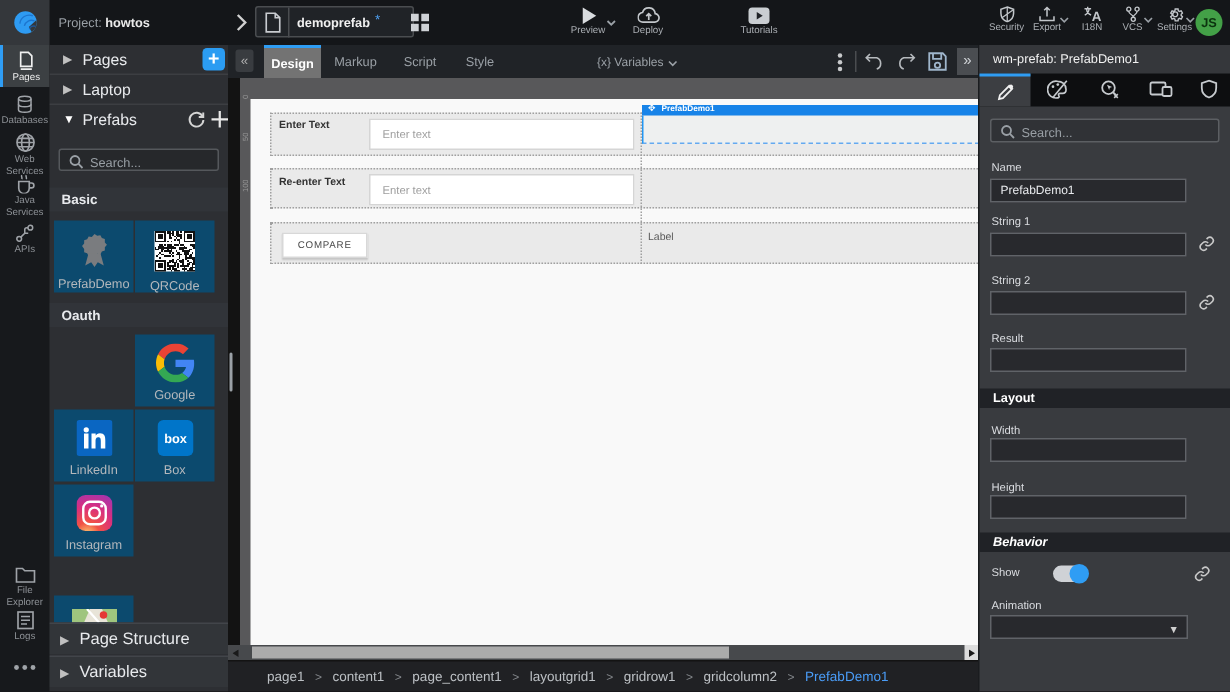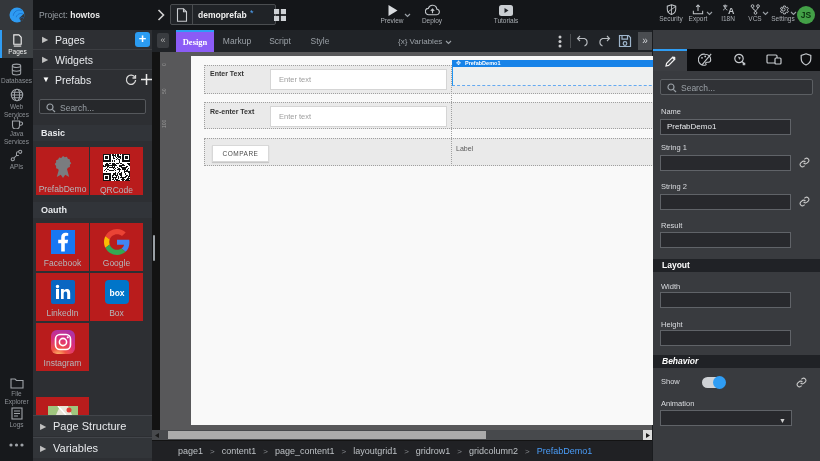--- a/index.html
+++ b/index.html
@@ -25,34 +25,34 @@
 .rail-item svg{display:block;margin:0 auto 1px;}
 .rail-item.sel{background:#3c4043;color:#f0f0f0;border-left:2px solid #2f9df4;}
 
 #lpanel{position:absolute;left:33px;top:30px;width:119px;height:431px;background:#2d2f33;overflow:hidden;}
 .lp-row{position:relative;height:20px;border-bottom:1px solid #3c3e42;color:#e8eaed;font-size:10.5px;}
 .lp-row .arr{position:absolute;left:9px;top:5px;font-size:8px;color:#c0c0c0;}
 .lp-row .tt{position:absolute;left:22px;top:4px;}
 #plus-pages{position:absolute;right:2px;top:2px;width:15px;height:15px;background:#2b9cf2;border-radius:3px;color:#fff;font-size:13px;line-height:14px;text-align:center;font-weight:bold;}
 #lp-search{position:absolute;left:6px;top:69px;width:107px;height:15px;background:#26282b;border:1px solid #55585c;border-radius:2px;color:#9aa0a6;font-size:8.5px;line-height:15px;}
 .sec-hd{position:relative;height:16px;background:#313439;color:#e8eaed;font-size:9px;font-weight:bold;line-height:16px;padding-left:8px;}
-.card{position:absolute;width:53px;height:48px;background:#b91c1c;text-align:center;color:#b4b8bc;font-size:8.5px;}
+.card{position:absolute;width:53px;height:48px;background:#0c4a6e;text-align:center;color:#b4b8bc;font-size:8.5px;}
 .card .ic{display:block;margin:7px auto 4px;}
 .bot-row{position:absolute;left:0;width:119px;height:21px;background:#323539;border-top:1px solid #42454a;color:#e8eaed;font-size:11px;}
 .bot-row .arr{position:absolute;left:7px;top:6px;font-size:8px;color:#c0c0c0;}
 .bot-row .tt{position:absolute;left:20px;top:4px;}
 
 #canvascol{position:absolute;left:152px;top:30px;width:500px;height:431px;background:#131313;}
 #ctoolbar{position:absolute;left:0;top:0;width:500px;height:22px;background:#202327;}
 .ctab{position:absolute;top:0;height:22px;line-height:22px;font-size:8.5px;color:#9aa0a6;text-align:center;}
-.ctab.act{background:#8b5cf6;color:#fff;font-weight:bold;border-top:2px solid #2f9df4;line-height:20px;font-family:Liberation Serif, serif;}
+.ctab.act{background:#737373;color:#fff;font-weight:bold;border-top:2px solid #2f9df4;line-height:20px;}
 #collapse{position:absolute;left:5px;top:3px;width:12px;height:15px;background:#393c40;border-radius:2px;color:#b0b0b0;font-size:9px;text-align:center;line-height:15px;}
 #screen-dd{position:absolute;left:300px;top:4px;width:104px;height:15px;border:1px solid #6a6d70;border-radius:2px;color:#e0e0e0;font-size:7.5px;line-height:13px;text-align:center;}
 #canvas-area{position:absolute;left:8px;top:22px;width:492px;height:378px;background:#58585a;}
-#page{position:absolute;left:7px;top:4px;width:485px;height:369px;background:#f9f9f9;overflow:hidden;margin-left:24px;}
+#page{position:absolute;left:7px;top:14px;width:485px;height:369px;background:#f9f9f9;overflow:hidden;}
 
 .frow{position:absolute;left:13px;background:#eaeaea;border:1px dotted #a0a0a0;}
 .fin{position:absolute;background:#fff;border:1px solid #d5d5d5;color:#9e9e9e;font-size:7.5px;line-height:20px;padding-left:8px;}
 .flabel{position:absolute;color:#333;font-size:7px;font-weight:bold;}
 #hscroll{position:absolute;left:0;top:400px;width:500px;height:10px;background:#47494c;}
 #hthumb{position:absolute;left:16px;top:1px;width:318px;height:8px;background:#ababab;}
 #crumbs{position:absolute;left:0;top:411px;width:500px;height:20px;background:#202124;color:#bcc0c4;font-size:9px;line-height:20px;}
 #crumbs .sep{color:#85898d;margin:0 7px;font-size:8px;}
 #crumbs .blue{color:#4a9df8;}
 
@@ -235,21 +235,21 @@
       </svg>
   </div>
   <div id="lpanel">
     <div class="lp-row" style="top:0">
       <span class="arr">▶</span>
         <span class="tt">Pages</span>
       <div id="plus-pages">+</div>
     </div>
     <div class="lp-row">
       <span class="arr">▶</span>
-        <span class="tt">Widgets</span>
+        <span class="tt">Laptop</span>
     </div>
     <div class="lp-row" style="border-bottom:none">
       <span class="arr" style="color:#fff">▼</span>
         <span class="tt">Prefabs</span>
       <svg class="abs" style="left:92px;top:4px" width="12" height="12" viewBox="0 0 12 12">
           <path d="M10 3.5A4.6 4.6 0 1 0 10.6 6" fill="none" stroke="#d5d5d5" stroke-width="1.3"></path>
           <path d="M10.5 1v3h-3" fill="none" stroke="#d5d5d5" stroke-width="1.3"></path>
         </svg>
       <svg class="abs" style="left:107px;top:3px" width="13" height="13" viewBox="0 0 13 13">
           <path d="M6.5 1v11M1 6.5h11" stroke="#e8e8e8" stroke-width="1.5"></path>
@@ -495,27 +495,20 @@
             <rect x="20" y="24" width="1" height="1"></rect>
             <rect x="21" y="24" width="1" height="1"></rect>
             <rect x="22" y="24" width="1" height="1"></rect>
             <rect x="23" y="24" width="1" height="1"></rect>
             <rect x="24" y="24" width="1" height="1"></rect>
           </g>
         </svg>
       QRCode
     </div>
     <div class="sec-hd" style="position:absolute;left:0;top:172px;width:119px;">Oauth</div>
-    <div class="card" style="left:3px;top:193px;">
-      <svg class="ic" width="24" height="24" viewBox="0 0 24 24">
-          <rect width="24" height="24" fill="#1877f2"></rect>
-          <path d="M16.5 13.2l.6-3.4h-3.3V7.6c0-1 .35-1.8 1.9-1.8h1.5V2.9s-1.35-.25-2.6-.25c-2.7 0-4.4 1.6-4.4 4.5v2.65H7.2v3.4h3v8.3h3.6v-8.3z" fill="#fff"></path>
-        </svg>
-      Facebook
-    </div>
     <div class="card" style="left:57px;top:193px;">
       <svg class="ic" width="26" height="26" viewBox="0 0 48 48" style="margin-top:6px;margin-bottom:3px">
           <path fill="#EA4335" d="M24 9.5c3.54 0 6.71 1.22 9.21 3.6l6.85-6.85C35.9 2.38 30.47 0 24 0 14.62 0 6.51 5.38 2.56 13.22l7.98 6.19C12.43 13.72 17.74 9.5 24 9.5z"></path>
           <path fill="#4285F4" d="M46.98 24.55c0-1.57-.15-3.09-.38-4.55H24v9.02h12.94c-.58 2.96-2.26 5.48-4.78 7.18l7.73 6c4.51-4.18 7.09-10.36 7.09-17.65z"></path>
           <path fill="#FBBC05" d="M10.53 28.59c-.48-1.45-.76-2.99-.76-4.59s.27-3.14.76-4.59l-7.98-6.19C.92 16.46 0 20.12 0 24c0 3.88.92 7.54 2.56 10.78l7.97-6.19z"></path>
           <path fill="#34A853" d="M24 48c6.48 0 11.93-2.13 15.89-5.81l-7.73-6c-2.15 1.45-4.92 2.3-8.16 2.3-6.26 0-11.57-4.22-13.47-9.91l-7.98 6.19C6.51 42.62 14.62 48 24 48z"></path>
         </svg>
       Google
     </div>
     <div class="card" style="left:3px;top:243px;">
@@ -631,20 +624,21 @@
           <svg class="abs" style="left:2px;top:3px" width="5" height="5" viewBox="0 0 5 5">
             <path d="M1 0l4 2.5L1 5z" fill="#1a1a1a"></path>
           </svg>
         </div>
     </div>
     <div id="crumbs">
       <span style="margin-left:26px;">page1</span><span class="sep">&gt;</span><span>content1</span><span class="sep">&gt;</span><span>page_content1</span><span class="sep">&gt;</span><span>layoutgrid1</span><span class="sep">&gt;</span><span>gridrow1</span><span class="sep">&gt;</span><span>gridcolumn2</span><span class="sep">&gt;</span><span class="blue">PrefabDemo1</span>
     </div>
   </div>
   <div id="rpanel">
+    <div id="rp-head">wm-prefab: PrefabDemo1</div>
     <div id="rp-tabs">
       <div class="rtab act" style="left:0;">
         <svg width="13" height="13" viewBox="0 0 13 13">
             <path d="M2 11l.6-2.6 6.2-6.2 2 2-6.2 6.2z" fill="none" stroke="#f0f0f0" stroke-width="1.2"></path>
             <path d="M8 2.9l2 2 1-1a1.1 1.1 0 0 0-2-2z" fill="#f0f0f0"></path>
           </svg>
       </div>
       <div class="rtab" style="left:35px;">
         <svg width="14" height="13" viewBox="0 0 14 13">
             <path d="M7 1.2a5.6 5.6 0 1 0 0 11c1.1 0 1.3-.8.9-1.4-.5-.8-.2-1.6 1-1.6h1.5c1.3 0 2.3-1 2.3-2.4C12.7 3.2 10.1 1.2 7 1.2z" fill="none" stroke="#c6cace" stroke-width="1.1"></path>

